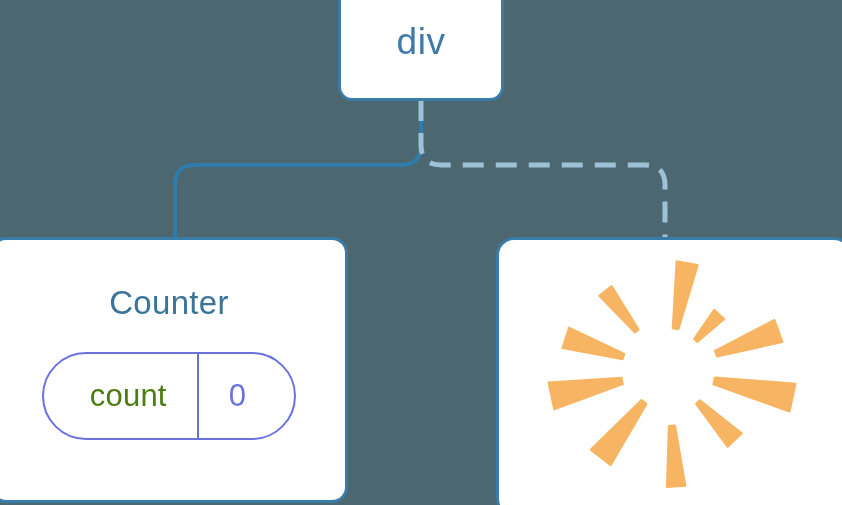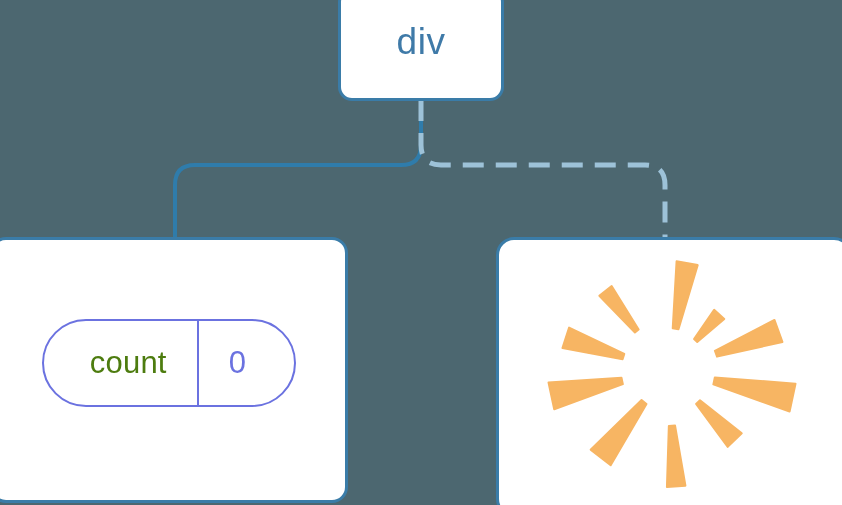--- a/index.html
+++ b/index.html
@@ -138,20 +138,21 @@
     <path d="M 421,100 L 421,145 Q 421,165 401,165 L 195,165 Q 175,165 175,185 L 175,240" fill="none" stroke="#2f7cab" stroke-width="4" stroke-linecap="round"></path>
 
     <path d="M 421,100 L 421,145 Q 421,165 441,165 L 645,165 Q 665,165 665,185 L 665,240" fill="none" stroke="#9dc2d8" stroke-width="5" stroke-dasharray="21 12" stroke-linecap="butt"></path>
   </svg>
 
   <div class="node node-div">
     <span class="node-title">div</span>
   </div>
 
   <div class="node node-counter">
+    <span class="node-title">Counter</span>
 
     <div class="state-pill">
       <span class="pill-key">count</span>
       <span class="pill-divider"></span>
       <span class="pill-value">0</span>
     </div>
   </div>
 
   <div class="node node-spinner">
     <svg class="spinner-wrap" id="spinner-svg" viewBox="0 0 356 280" width="356" height="280" xmlns="http://www.w3.org/2000/svg">

